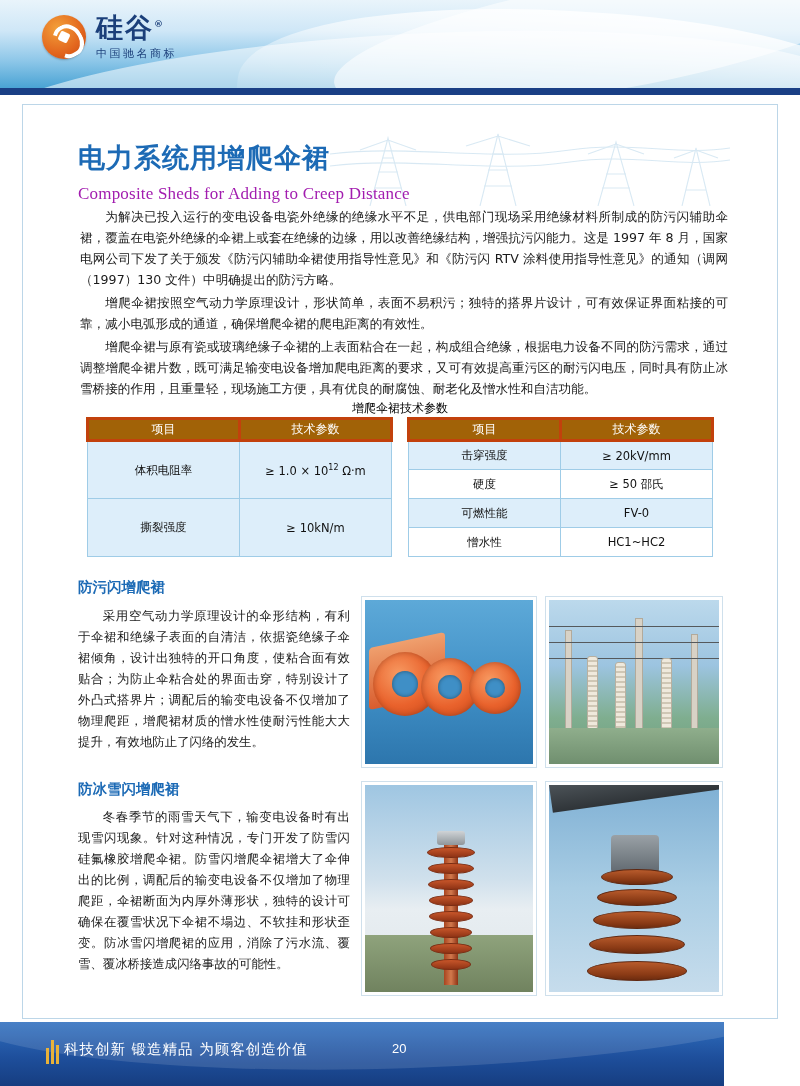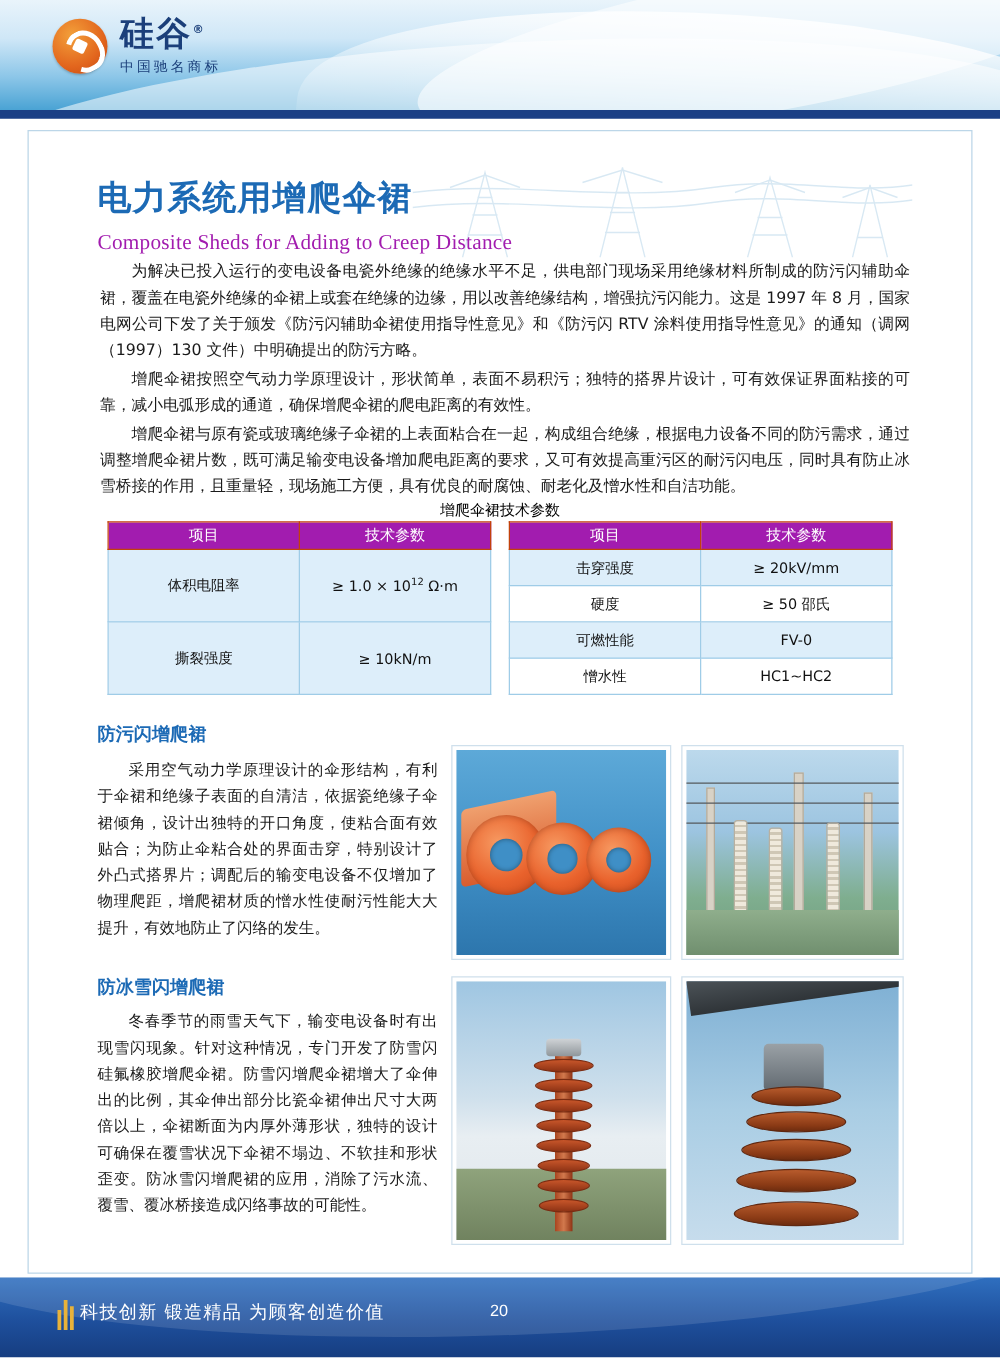--- a/index.html
+++ b/index.html
@@ -107,22 +107,22 @@
   }
   .tables {
     position:absolute; left:86px; top:417px; width:628px;
     display:flex; gap:14px;
   }
   table.spec {
     border-collapse:collapse; width:307px; table-layout:fixed;
     font-size:11.5px; font-family:"DejaVu Sans","Liberation Sans",sans-serif;
   }
   table.spec th {
-    background:#a21caf; color:#ffffff; font-weight:normal;
-    border:1px solid #c2410c; height:22px; text-align:center; font-size:12px;
+    background:#a16207; color:#ffffff; font-weight:normal;
+    border:3px solid #c2410c; height:22px; text-align:center; font-size:12px;
   }
   table.spec td {
     border:1px solid #9fcce7; height:29px; text-align:center; color:#111;
     background:#ffffff;
   }
   table.spec tr.alt td { background:#ddeefa; }
   table.spec td.first { width:44%; }
   table.spec sup { font-size:8px; }
 
   
@@ -222,21 +222,21 @@
     background: linear-gradient(180deg,#4c5358,#2f3438);
     transform: rotate(-8deg); transform-origin: left top;
   }
   .p4-hw {
     position:absolute; left:62px; top:50px; width:48px; height:38px;
     background: linear-gradient(180deg,#9aa1a6,#616970); border-radius:4px;
   }
 
   
   .footer {
-    position:absolute; left:0; top:1022px; width:800px; height:64px;
+    position:absolute; left:0; top:1022px; width:724px; height:64px;
     background: linear-gradient(180deg,#2f6fbf 0%, #1e4f9c 55%, #163d80 100%);
     overflow:hidden;
   }
   .footer .fwave {
     position:absolute; left:-60px; top:-34px; width:940px; height:80px;
     background: rgba(255,255,255,.12); border-radius:0 0 50% 50% / 0 0 100% 100%;
     transform: rotate(-2deg);
   }
   .footer-slogan {
     position:absolute; left:64px; top:18px; color:#ffffff; font-size:14.5px;
@@ -360,21 +360,21 @@
   <div class="p2-wire" style="left:0;top:26px;width:176px;"></div>
   <div class="p2-wire" style="left:0;top:42px;width:176px;"></div>
   <div class="p2-wire" style="left:0;top:58px;width:176px;"></div>
   <div class="p2-ins" style="left:38px;top:56px;height:74px;"></div>
   <div class="p2-ins" style="left:66px;top:62px;height:68px;"></div>
   <div class="p2-ins" style="left:112px;top:58px;height:72px;"></div>
   <div style="position:absolute;left:0;top:128px;width:176px;height:42px;background:linear-gradient(180deg,#8fae8c,#6b8a6a);"></div>
 </div>
 
 <div class="sec-head" id="sec2-head">防冰雪闪增爬裙</div>
-<div class="sec2-text">冬春季节的雨雪天气下，输变电设备时有出现雪闪现象。针对这种情况，专门开发了防雪闪硅氟橡胶增爬伞裙。防雪闪增爬伞裙增大了伞伸出的比例，其伞伸出部分比瓷伞裙伸出尺寸大两倍以上，伞裙断面为内厚外薄形状，独特的设计可确保在覆雪状况下伞裙不塌边、不软挂和形状歪变。防冰雪闪增爬裙的应用，消除了污水流、覆雪、覆冰桥接造成闪络事故的可能性。</div>
+<div class="sec2-text">冬春季节的雨雪天气下，输变电设备时有出现雪闪现象。针对这种情况，专门开发了防雪闪硅氟橡胶增爬伞裙。防雪闪增爬伞裙增大了伞伸出的比例，调配后的输变电设备不仅增加了物理爬距，伞裙断面为内厚外薄形状，独特的设计可确保在覆雪状况下伞裙不塌边、不软挂和形状歪变。防冰雪闪增爬裙的应用，消除了污水流、覆雪、覆冰桥接造成闪络事故的可能性。</div>
 
 <div class="photo" id="photo3">
   <div class="p3-ground"></div>
   <div class="p3-ins">
     <div class="p3-core"></div>
     <div class="p3-cap"></div>
     <div class="p3-disc" style="top:16px;width:48px;"></div>
     <div class="p3-disc" style="top:32px;width:46px;left:1px;"></div>
     <div class="p3-disc" style="top:48px;width:46px;left:1px;"></div>
     <div class="p3-disc" style="top:64px;width:44px;left:2px;"></div>

